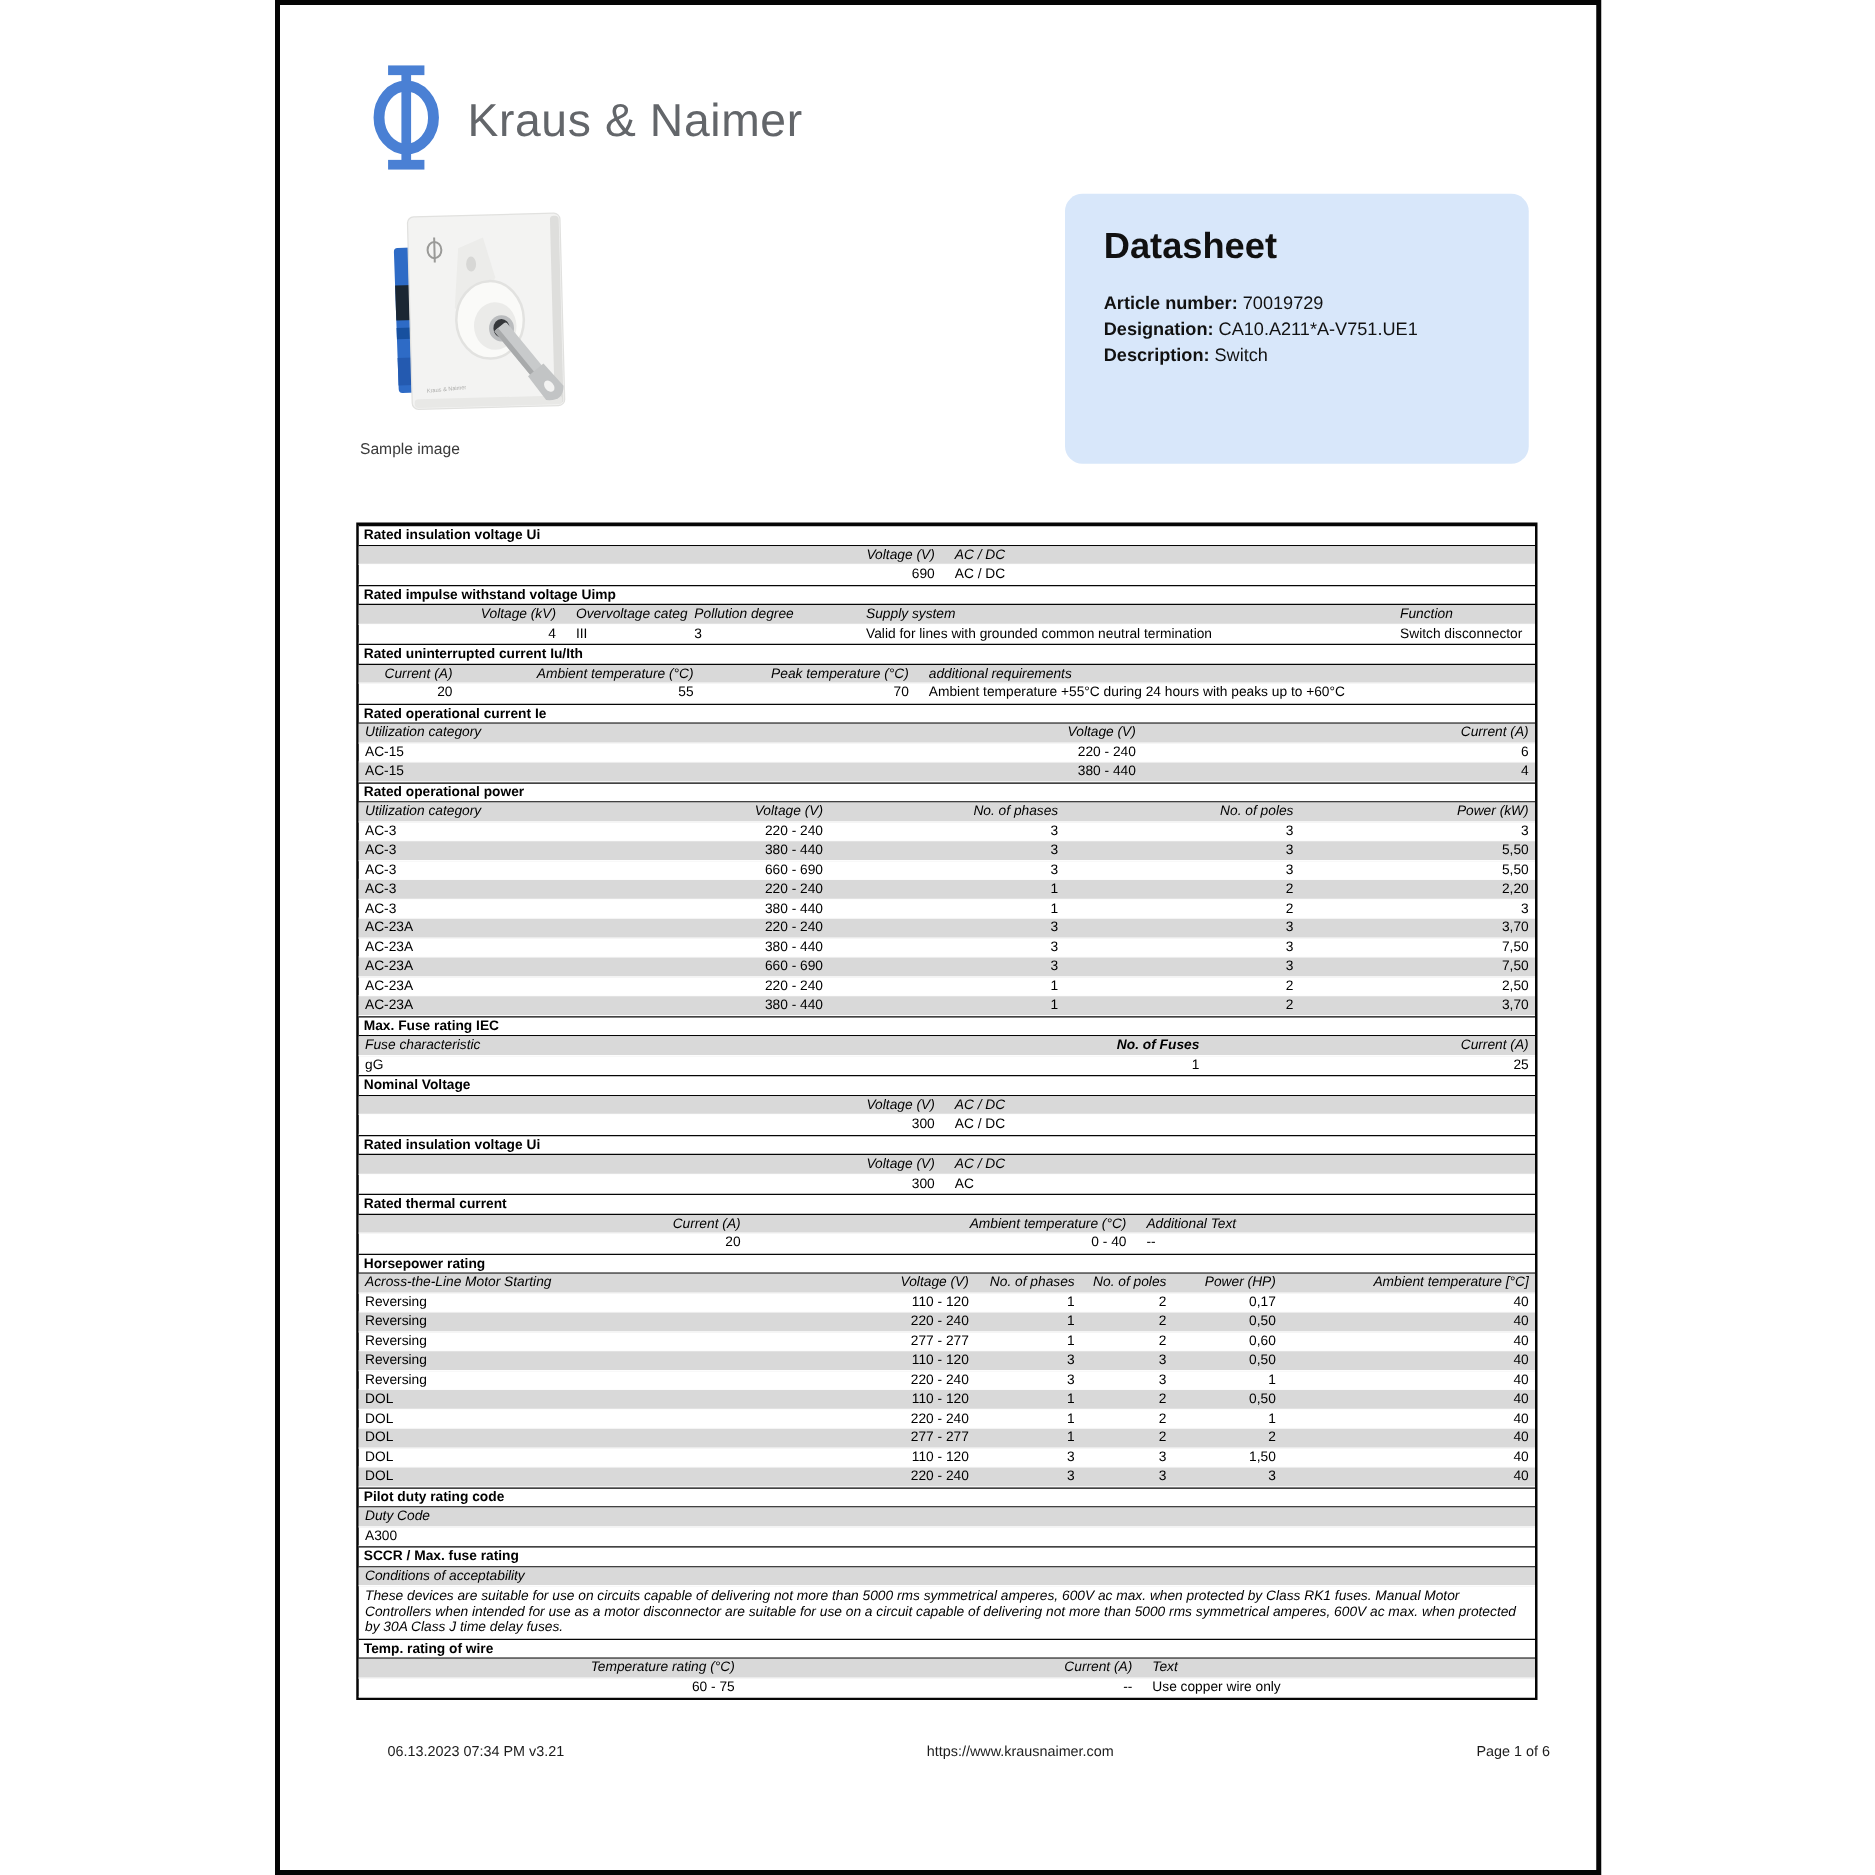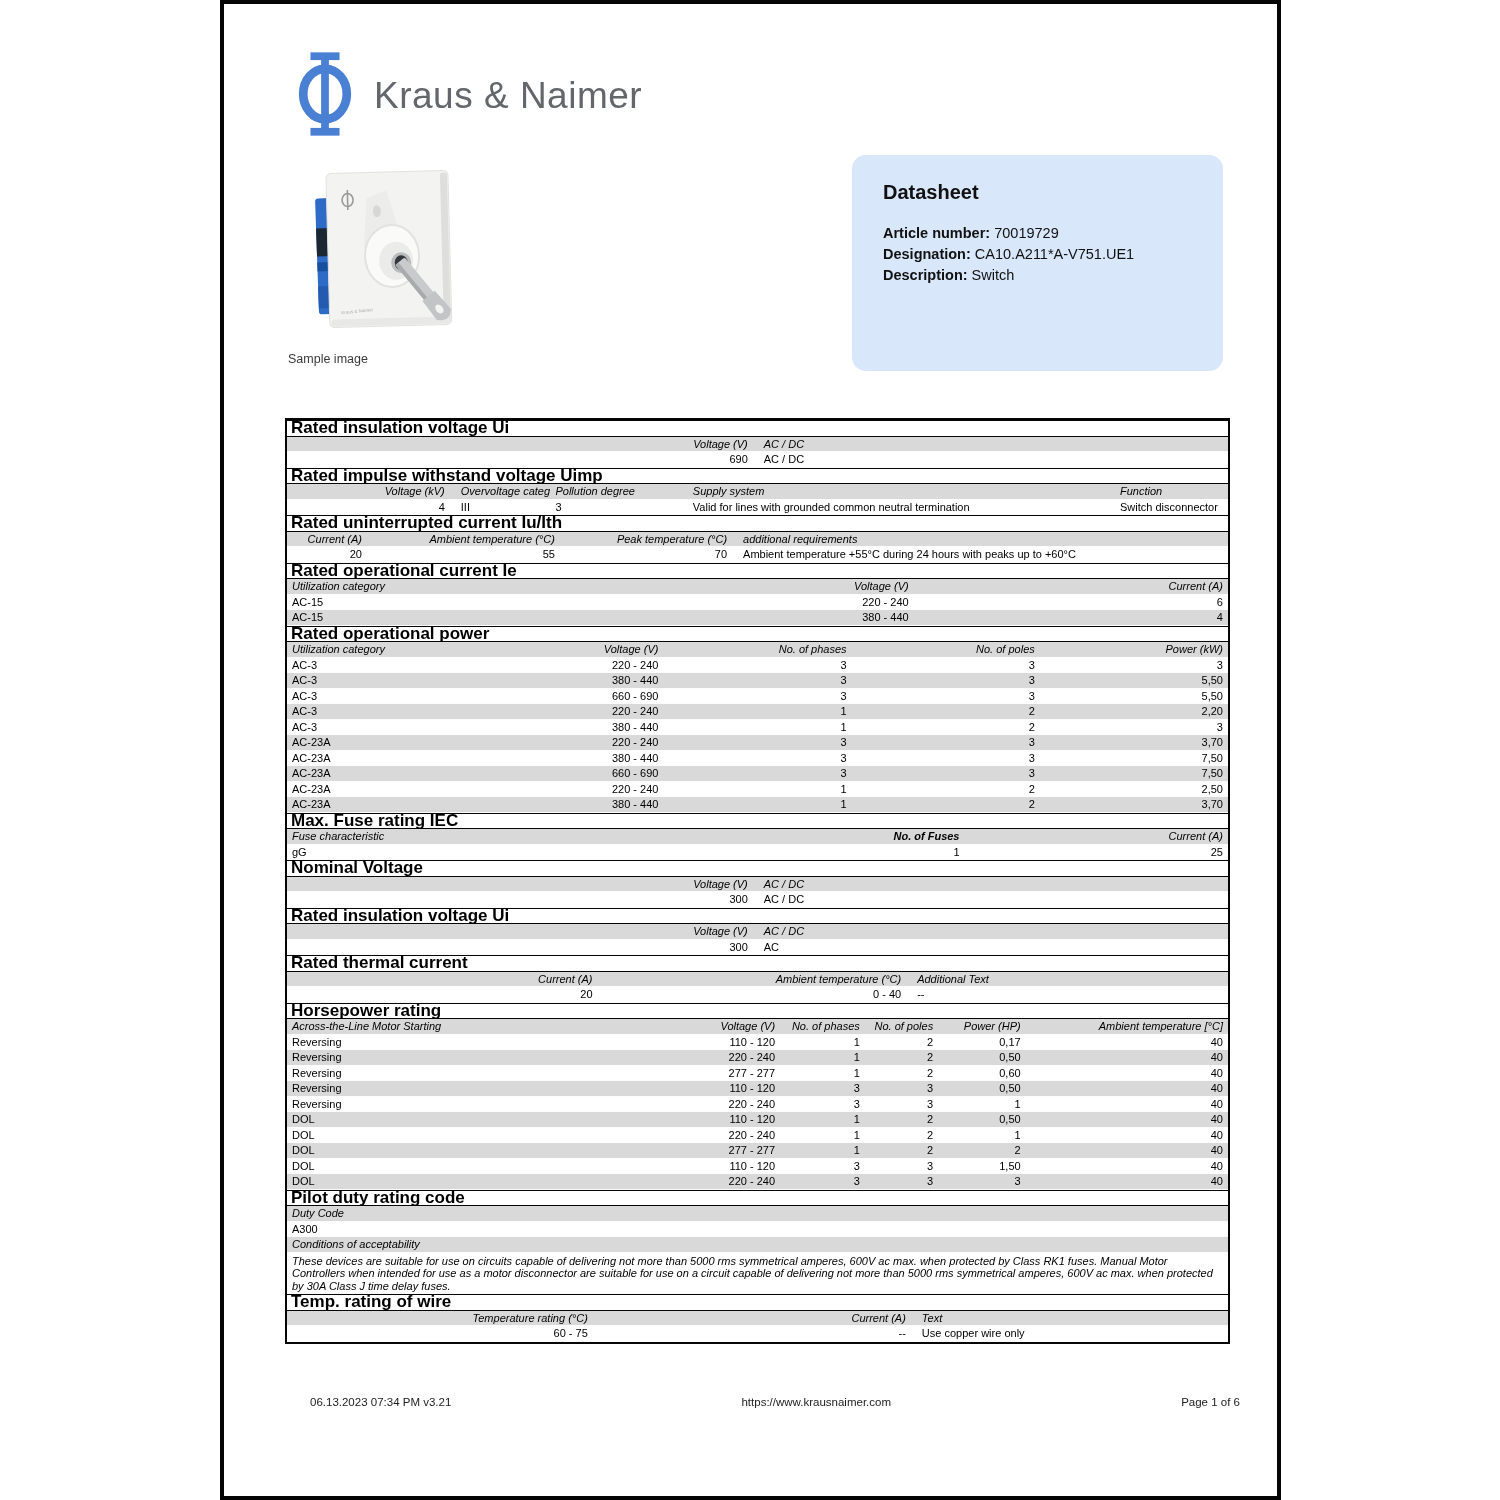--- a/index.html
+++ b/index.html
@@ -17,33 +17,33 @@
 
   
   .product { position:absolute; left:88px; top:160px; }
   .caption { position:absolute; left:64px; top:348px; font-size:12.5px; color:#3a3a3a; }
 
   
   .infobox {
     position:absolute; left:628px; top:151px; width:371px; height:216px;
     background:#d8e7fa; border-radius:14px; padding:26px 31px;
   }
-  .infobox-title { font-size:20px; font-weight:bold; margin-bottom:19px; color:#111; }
+  .infobox-title { font-size:29px; font-weight:bold; margin-bottom:19px; color:#111; }
   .infobox-field { font-size:14.5px; line-height:21px; color:#111; }
   .infobox-field b { font-weight:bold; }
 
   
   .dtable {
     position:absolute; left:61px; top:414px; width:945px;
     border:2px solid #050505; background:#fff;
   }
   .trow { display:flex; align-items:center; min-height:14px; font-size:11px; line-height:12.5px; }
   .trow.title { font-size:14.5px; font-weight:bold; min-height:22px; border-bottom:1.5px solid #050505; padding:2px 4px; }
   .trow.title + * { border-top:none; }
-  .trow.head { font-weight:bold; font-size:17px; min-height:15px; border-top:1.5px solid #050505; border-bottom:1.5px solid #050505; padding:1px 4px; }
+  .trow.head { font-weight:bold; font-size:11px; min-height:15px; border-top:1.5px solid #050505; border-bottom:1.5px solid #050505; padding:1px 4px; }
   .trow.title.ul2 { border-top:1.5px solid #050505; min-height:23px; }
   .trow.gray { background:#d9d9d9; font-style:italic; border-bottom:1px solid #fdfdfd; }
   .trow.data.alt { background:#d9d9d9; }
   .trow.data { border-bottom:1px solid #fdfdfd; }
   .trow.para { padding:2px 5px; min-height:40px; align-items:flex-start;font-style:italic; }
   .tcell { padding:1px 5px; overflow:hidden; white-space:nowrap; }
   .tcell.r { text-align:right; }
   .tcell.l { text-align:left; }
   .tcell.gap { padding-left:11px; }
 
@@ -384,20 +384,21 @@
         <span class="tcell r" style="width: 9.3%;">3</span>
         <span class="tcell r" style="width: 21.5%;">40</span>
       </div>
       <div class="trow head">Pilot duty rating code</div>
       <div class="trow gray">
         <span class="tcell l" style="width: 100%;">Duty Code</span>
       </div>
       <div class="trow data">
         <span class="tcell l" style="width: 100%;">A300</span>
       </div>
+      <div class="trow head">SCCR / Max. fuse rating</div>
       <div class="trow gray">
         <span class="tcell l" style="width: 100%;">Conditions of acceptability</span>
       </div>
       <div class="trow para" style="white-space: normal;">These devices are suitable for use on circuits capable of delivering not more than 5000 rms symmetrical amperes, 600V ac max. when protected by Class RK1 fuses. Manual Motor Controllers when intended for use as a motor disconnector are suitable for use on a circuit capable of delivering not more than 5000 rms symmetrical amperes, 600V ac max. when protected by 30A Class J time delay fuses.</div>
       <div class="trow head">Temp. rating of wire</div>
       <div class="trow gray">
         <span class="tcell r" style="width: 32.5%;">Temperature rating (°C)</span>
         <span class="tcell r" style="width: 33.8%;">Current (A)</span>
         <span class="tcell l gap" style="width: 33.7%;">Text</span>
       </div>

